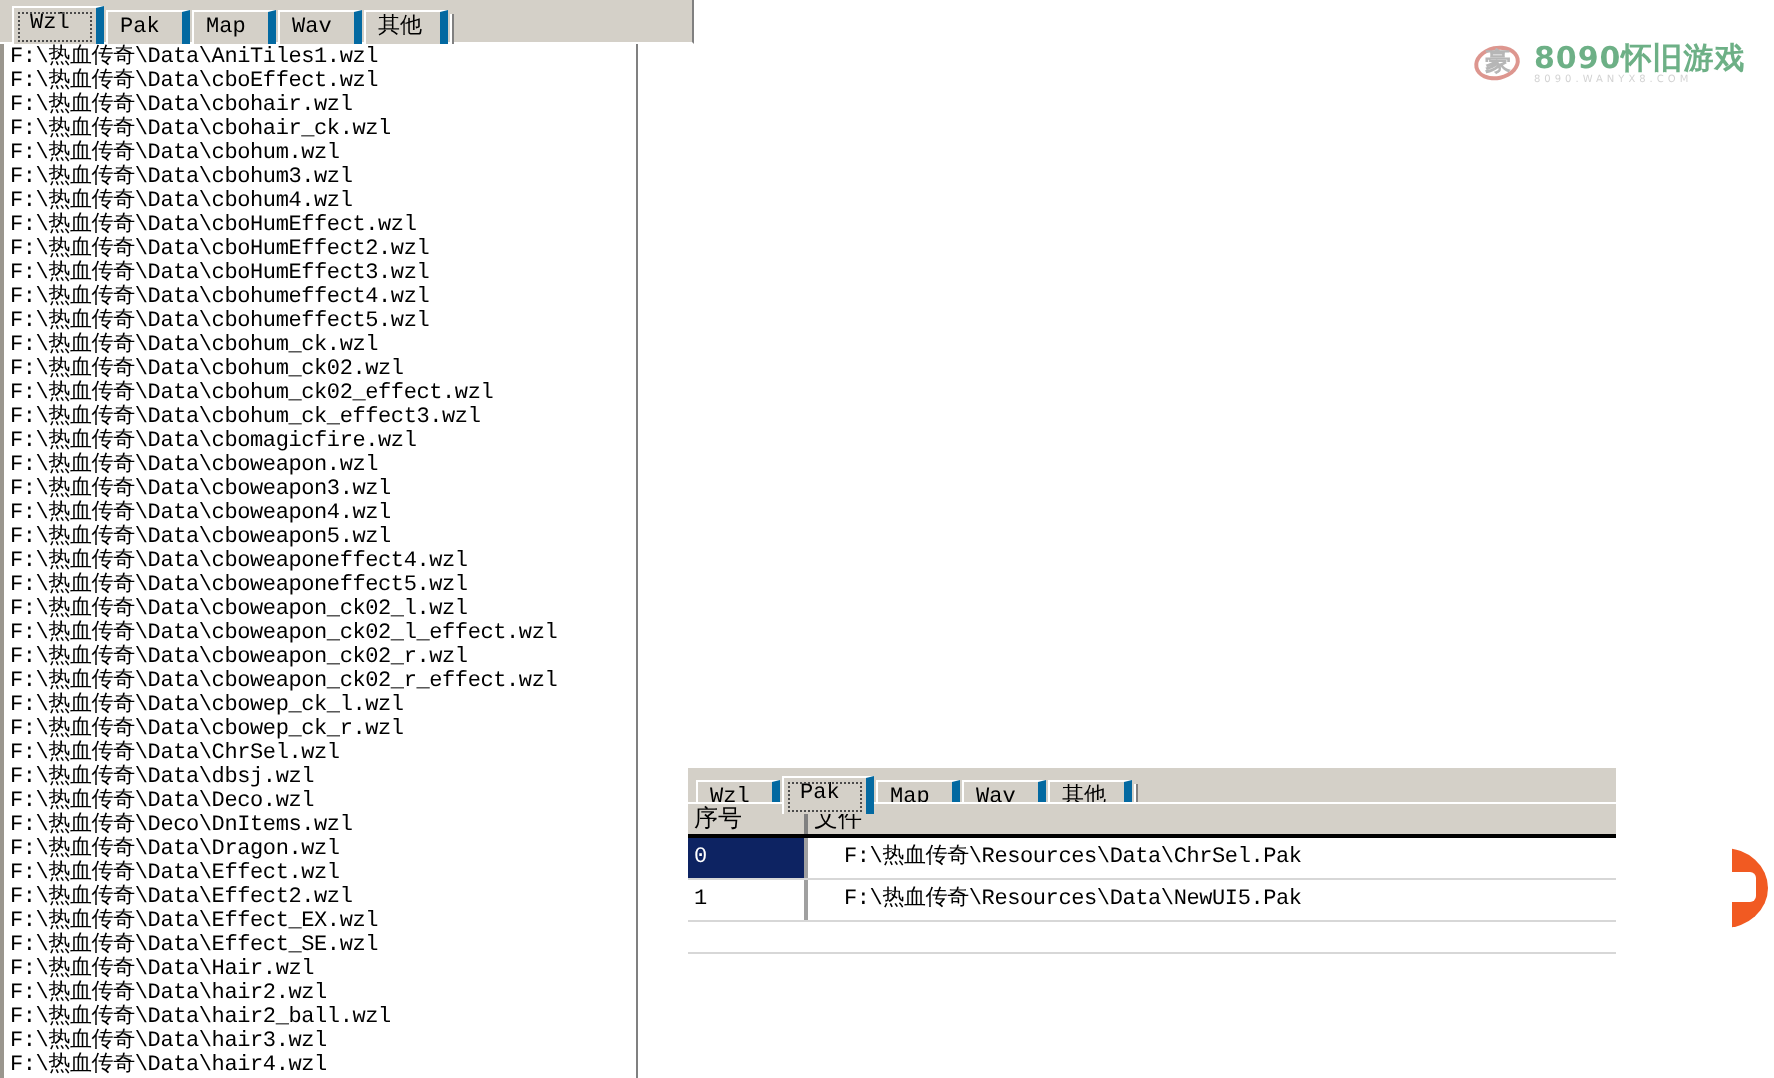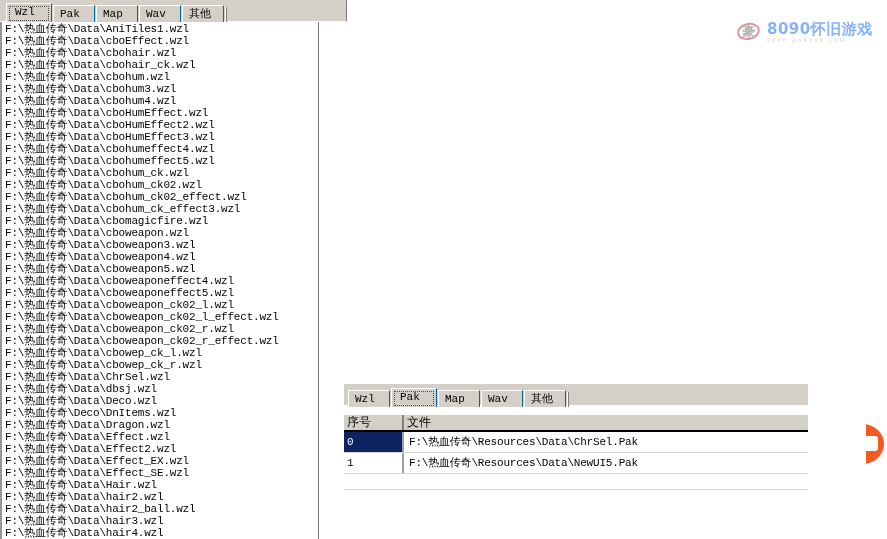--- a/index.html
+++ b/index.html
@@ -46,21 +46,21 @@
   }
   .tab {
     position: relative;
     height: 17px;
     box-sizing: border-box;
     padding: 0 6px;
     margin-right: 1px;
     background: #d4d0c8;
     border-left: 1px solid #ffffff;
     border-top: 1px solid #ffffff;
-    border-right: 1px solid #0369a1;
+    border-right: 4px solid #0369a1;
     border-bottom: none;
     font-family: "Liberation Mono", "DejaVu Sans Mono", monospace;
     font-size: 11px;
     line-height: 16px;
     color: #000000;
     white-space: nowrap;
     min-width: 42px;
     text-align: left;
   }
   .tab.selected {
@@ -129,21 +129,21 @@
     height: 23px;
     border-bottom: 2px solid #ffffff;
   }
   #window-pak .tabstrip-inner {
     left: 4px;
     top: 4px;
   }
   .grid {
     position: absolute;
     left: 0;
-    top: 30px;
+    top: 17px;
     width: 464px;
     height: 76px;
     background: #f9a8d4;
     box-sizing: border-box;
     overflow: hidden;
   }
   .grid-header {
     display: flex;
     height: 18px;
     background: #d4d0c8;
@@ -184,21 +184,21 @@
     overflow: hidden;
     box-sizing: border-box;
     letter-spacing: -0.2px;
   }
   .cell.col-idx {
     width: 60px;
     border-right: 2px solid #a0a0a0;
   }
   .cell.col-file {
     flex: 1;
-    padding-left: 5px;
+    padding-left: 18px;
   }
   .grid-row.selected .cell.col-idx {
     background: #0d2362;
     color: #ffffff;
     border-right: 2px solid #a0a0a0;
   }
   .grid-filler {
     height: 16px;
     background: #ffffff;
     border-bottom: 1px solid #d7d7d7;
@@ -251,21 +251,21 @@
   }
   .wm-text {
     display: flex;
     flex-direction: column;
     justify-content: center;
   }
   .wm-title {
     font-family: "DejaVu Sans", sans-serif;
     font-size: 15px;
     line-height: 16px;
-    color: #3b82f6;
+    color: #15803d;
     letter-spacing: 0.5px;
     white-space: nowrap;
     font-weight: bold;
   }
   .wm-url {
     font-family: "DejaVu Sans", sans-serif;
     font-size: 5px;
     line-height: 7px;
     color: #b8b8b8;
     letter-spacing: 2px;

